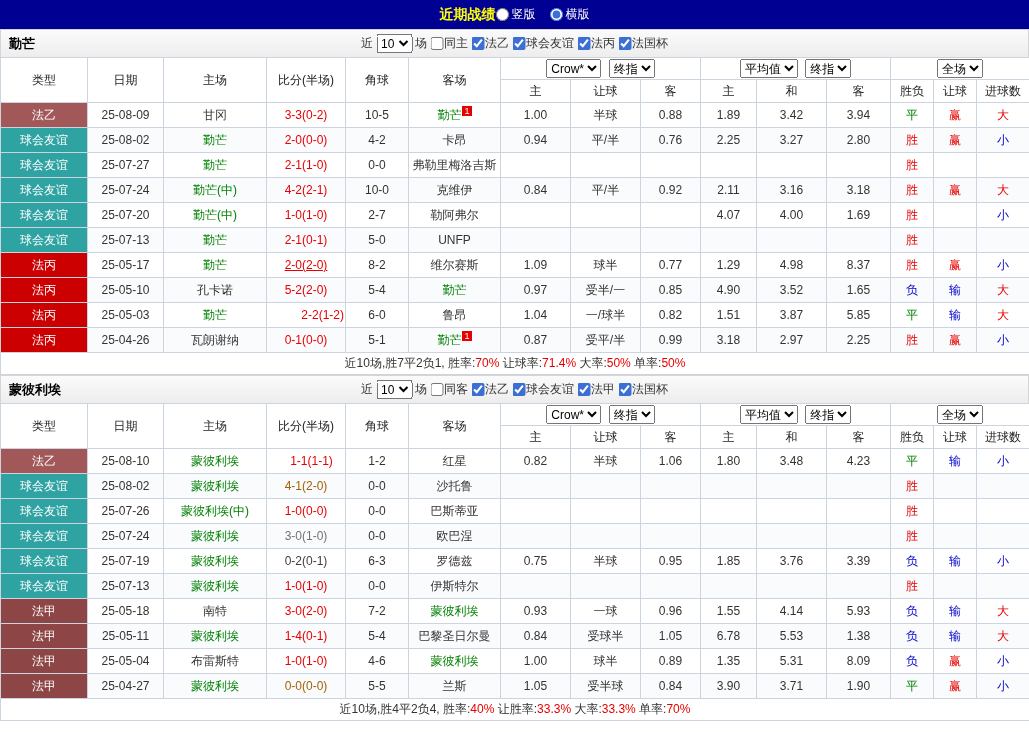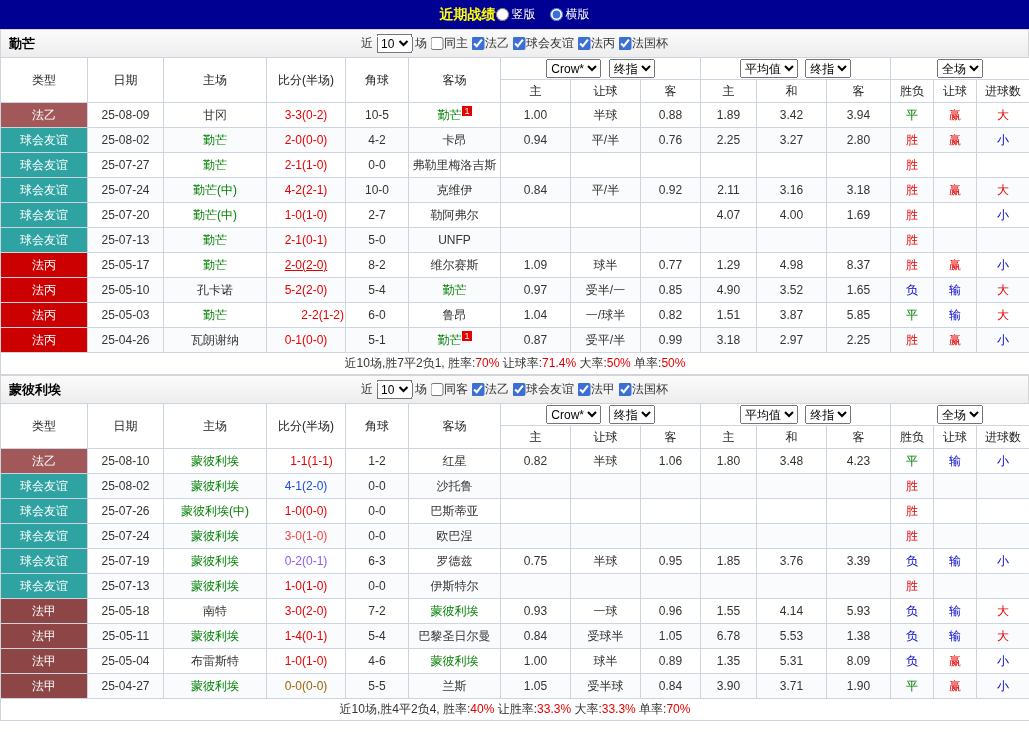--- a/index.html
+++ b/index.html
@@ -415,21 +415,21 @@
           <td>3.48</td>
           <td>4.23</td>
           <td style="color: rgb(0, 128, 0);">平</td>
           <td style="color: rgb(0, 0, 204);">输</td>
           <td style="color: rgb(0, 0, 204);">小</td>
         </tr>
         <tr>
           <td style="background: rgb(47, 162, 162); color: rgb(255, 255, 255);">球会友谊</td>
           <td>25-08-02</td>
           <td style="color: rgb(0, 128, 0);">蒙彼利埃</td>
-          <td style="color: #1d4ed8;">4-1(2-0)</td>
+          <td style="color: #a16207;">4-1(2-0)</td>
           <td>0-0</td>
           <td>沙托鲁</td>
           <td></td>
           <td></td>
           <td></td>
           <td></td>
           <td></td>
           <td></td>
           <td style="color: rgb(230, 0, 0);">胜</td>
           <td></td>
@@ -449,38 +449,38 @@
           <td></td>
           <td></td>
           <td style="color: rgb(230, 0, 0);">胜</td>
           <td></td>
           <td></td>
         </tr>
         <tr>
           <td style="background: rgb(47, 162, 162); color: rgb(255, 255, 255);">球会友谊</td>
           <td>25-07-24</td>
           <td style="color: rgb(0, 128, 0);">蒙彼利埃</td>
-          <td style="color: #ef4444;">3-0(1-0)</td>
+          <td style="color: #737373;">3-0(1-0)</td>
           <td>0-0</td>
           <td>欧巴涅</td>
           <td></td>
           <td></td>
           <td></td>
           <td></td>
           <td></td>
           <td></td>
           <td style="color: rgb(230, 0, 0);">胜</td>
           <td></td>
           <td></td>
         </tr>
         <tr>
           <td style="background: rgb(47, 162, 162); color: rgb(255, 255, 255);">球会友谊</td>
           <td>25-07-19</td>
           <td style="color: rgb(0, 128, 0);">蒙彼利埃</td>
-          <td style="color: #8b5cf6;">0-2(0-1)</td>
+          <td style="color: #404040;">0-2(0-1)</td>
           <td>6-3</td>
           <td>罗德兹</td>
           <td>0.75</td>
           <td>半球</td>
           <td>0.95</td>
           <td>1.85</td>
           <td>3.76</td>
           <td>3.39</td>
           <td style="color: rgb(0, 0, 204);">负</td>
           <td style="color: rgb(0, 0, 204);">输</td>

